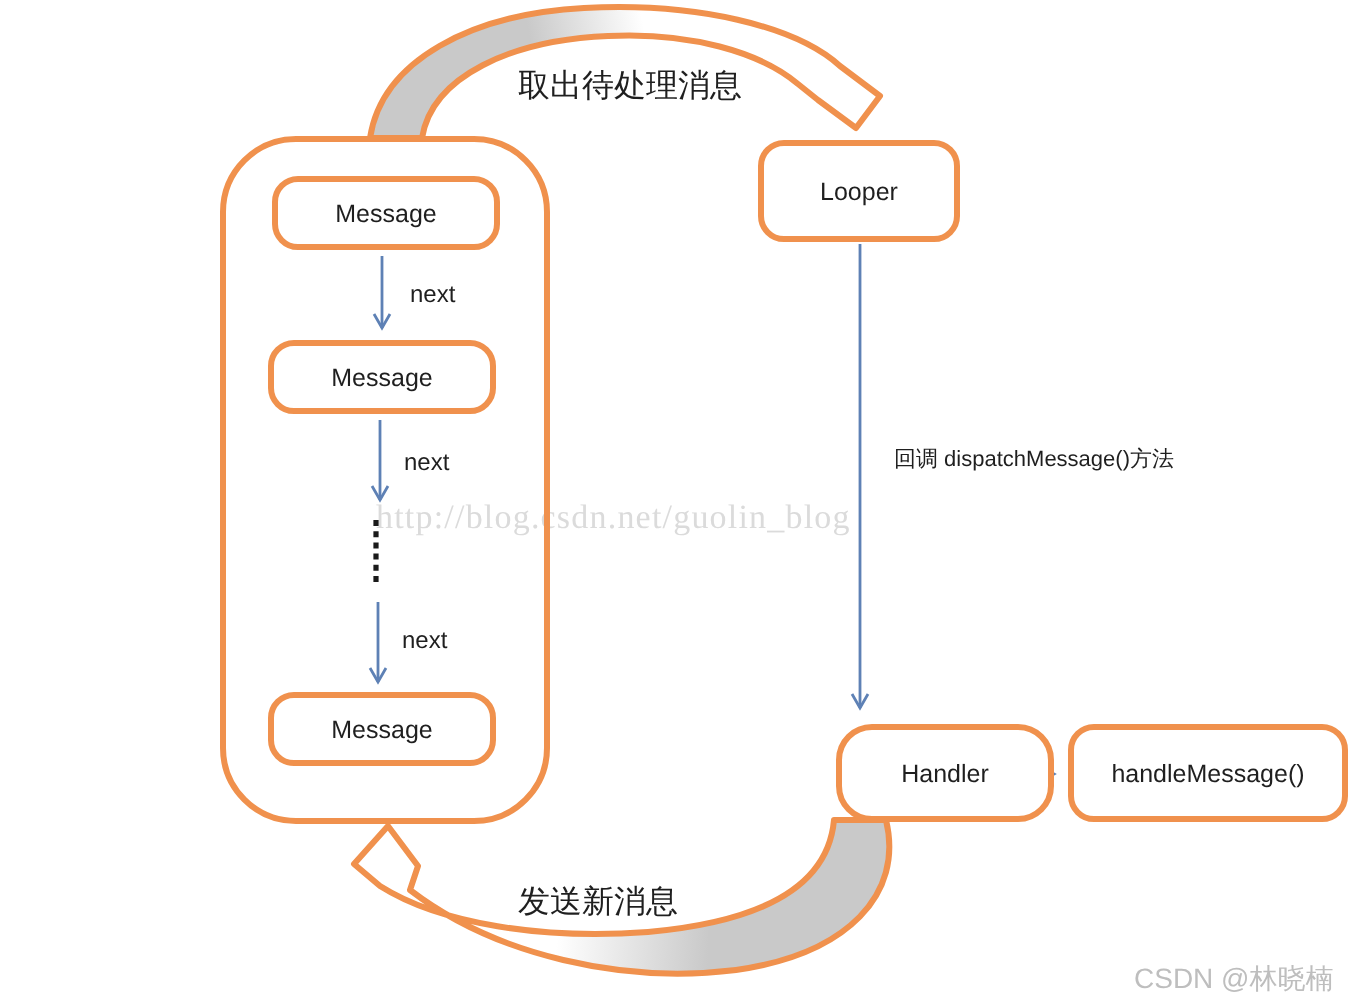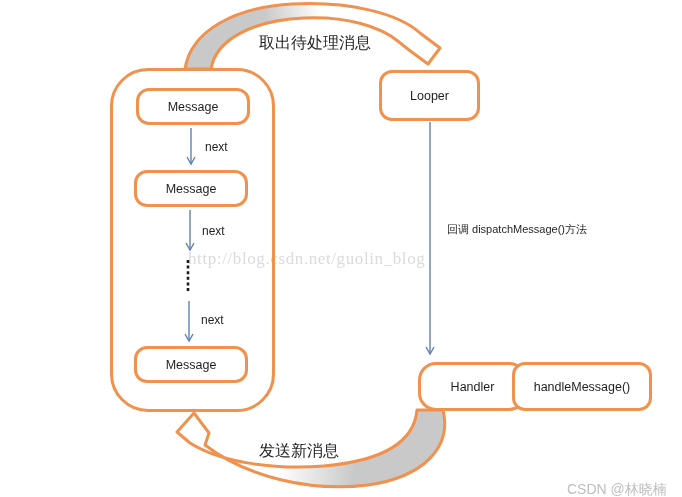--- a/index.html
+++ b/index.html
@@ -84,21 +84,21 @@
   <div class="box" style="left:134px; top:346px; width:114px; height:37px;">
     <span>Message</span>
   </div>
 
   <div class="box" style="left:379px; top:70px; width:101px; height:51px; border-radius:13px;">
     <span>Looper</span>
   </div>
   <div class="box" style="left:374px; top:362px; width:109px; height:49px; border-radius:18px;margin-left:44px;">
     <span>Handler</span>
   </div>
-  <div class="box" style="left:512px; top:362px; width:140px; height:49px; border-radius:13px;">
+  <div class="box" style="left:534px; top:362px; width:140px; height:49px; border-radius:13px;">
     <span>handleMessage()</span>
   </div>
 
 
   <div class="lbl" style="left:205px; top:140px; font-size:12px;">next</div>
   <div class="lbl" style="left:202px; top:224px; font-size:12px;">next</div>
   <div class="lbl" style="left:201px; top:313px; font-size:12px;">next</div>
 
   <div class="lbl" style="left:259px; top:33px; font-size:16px;">取出待处理消息</div>
   <div class="lbl" style="left:447px; top:222px; font-size:11px;text-align:right;">回调 dispatchMessage()方法</div>

